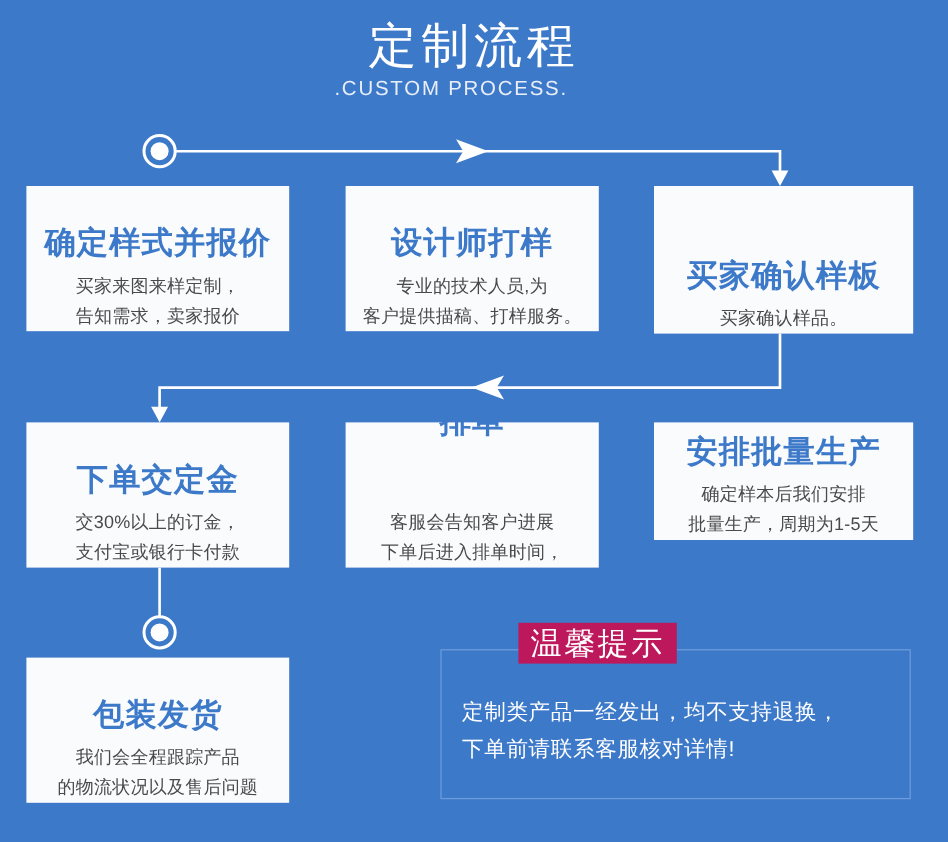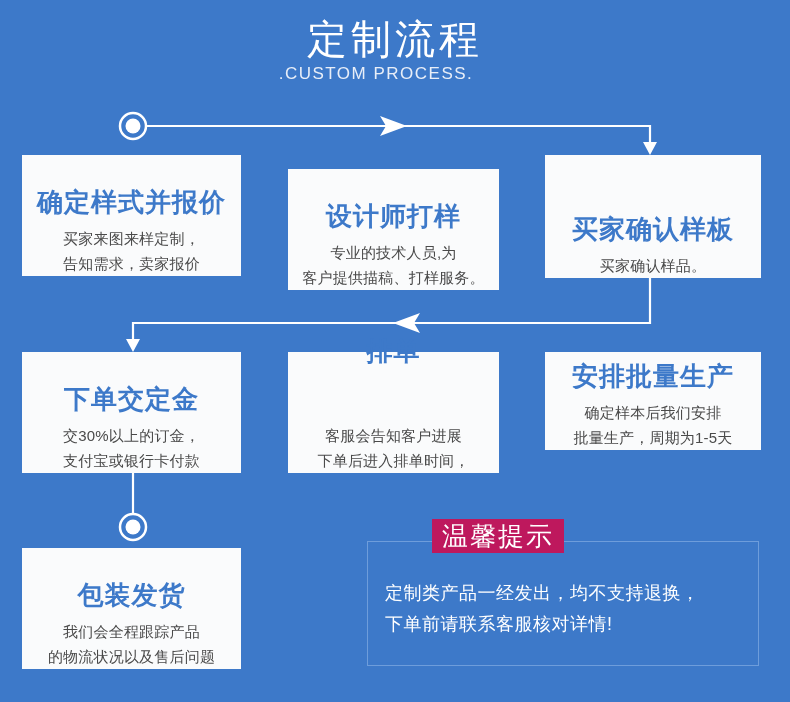--- a/index.html
+++ b/index.html
@@ -31,21 +31,21 @@
   .card-title{
     font-size:26px;color:#3d79c9;font-weight:bold;letter-spacing:1px;
     line-height:32px;margin:0 0 8px 0;text-align:center;
   }
   .card-body{
     font-size:15px;color:#4a4a4a;line-height:25px;text-align:center;
     letter-spacing:0.2px;padding:0 10px;
   }
 
   #card1{left:22px;top:155px;width:219px;height:121px;}
-  #card2{left:288px;top:169px;width:211px;height:121px;}
+  #card2{left:288px;top:155px;width:211px;height:121px;}
   #card3{left:545px;top:155px;width:216px;height:123px;}
   #card4{left:22px;top:352px;width:219px;height:121px;}
   #card5{left:288px;top:352px;width:211px;height:121px;gap:48px;}
   #card6{left:545px;top:352px;width:216px;height:98px;}
   #card7{left:22px;top:548px;width:219px;height:121px;}
 
   
   .svg-layer{position:absolute;left:0;top:0;width:790px;height:702px;}
 
   

